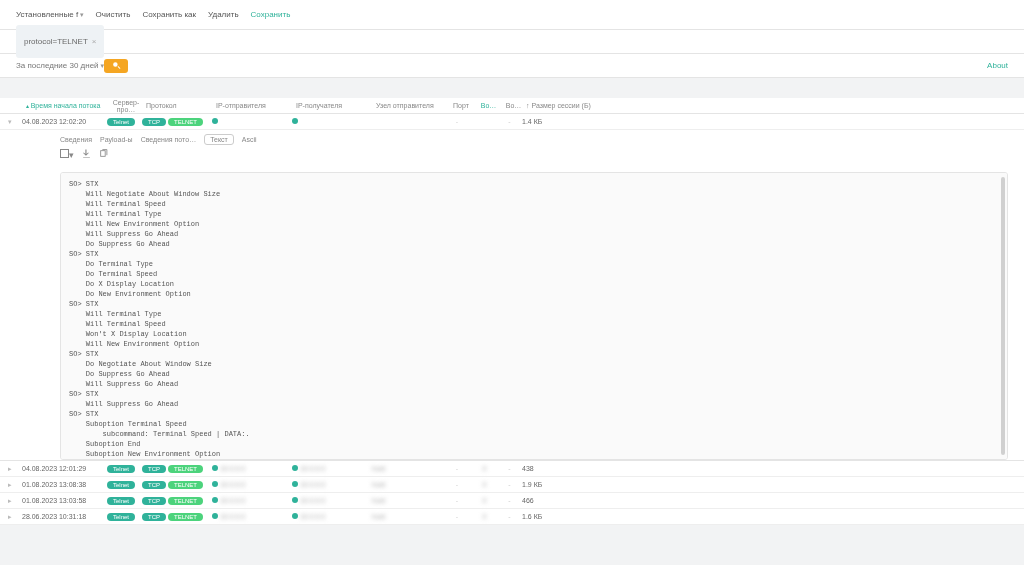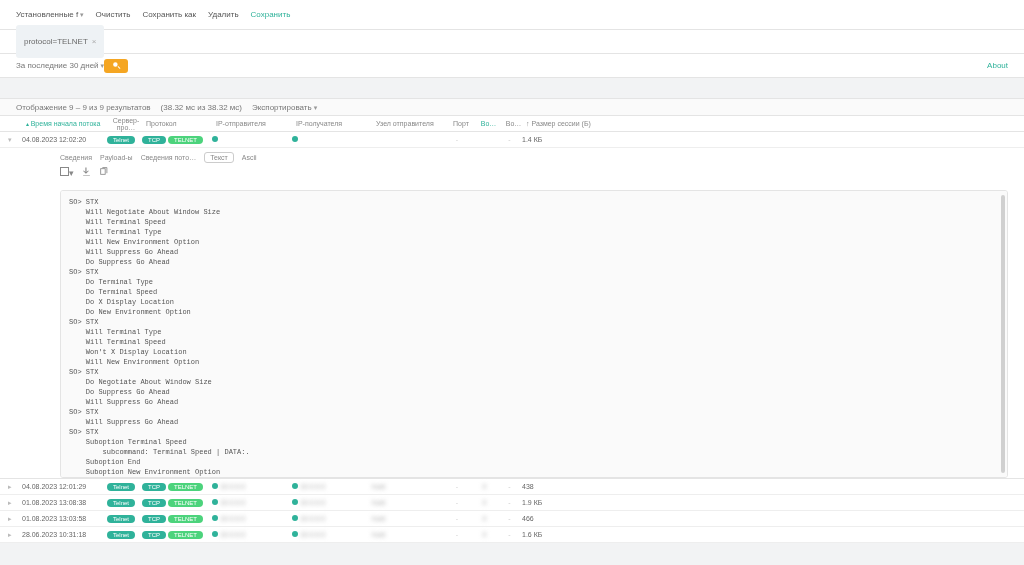--- a/index.html
+++ b/index.html
@@ -96,25 +96,20 @@
       <svg viewBox="0 0 16 16">
             <path d="M6 2a4 4 0 1 1 0 8 4 4 0 0 1 0-8zm8 12l-4-4 1-1 4 4-1 1z"></path>
           </svg>
     </button>
   </span>
   <span class="right-link">About</span>
 </div>
 
 <div class="gap"></div>
 
-<div class="summary">
-  <span>Отображение 9 – 9 из 9 результатов</span>
-  <span>(38.32 мс из 38.32 мс)</span>
-  <span class="dd">Экспортировать</span>
-</div>
 
 <div class="thead">
   <span class="col-time arr active">Время начала потока</span>
   <span class="col-nz">Сервер-про…</span>
   <span class="col-prot">Протокол</span>
   <span class="col-src">IP-отправителя</span>
   <span class="col-dst">IP-получателя</span>
   <span class="col-ep">Узел отправителя</span>
   <span class="col-p">Порт</span>
   <span class="col-b1 active">Во…</span>

